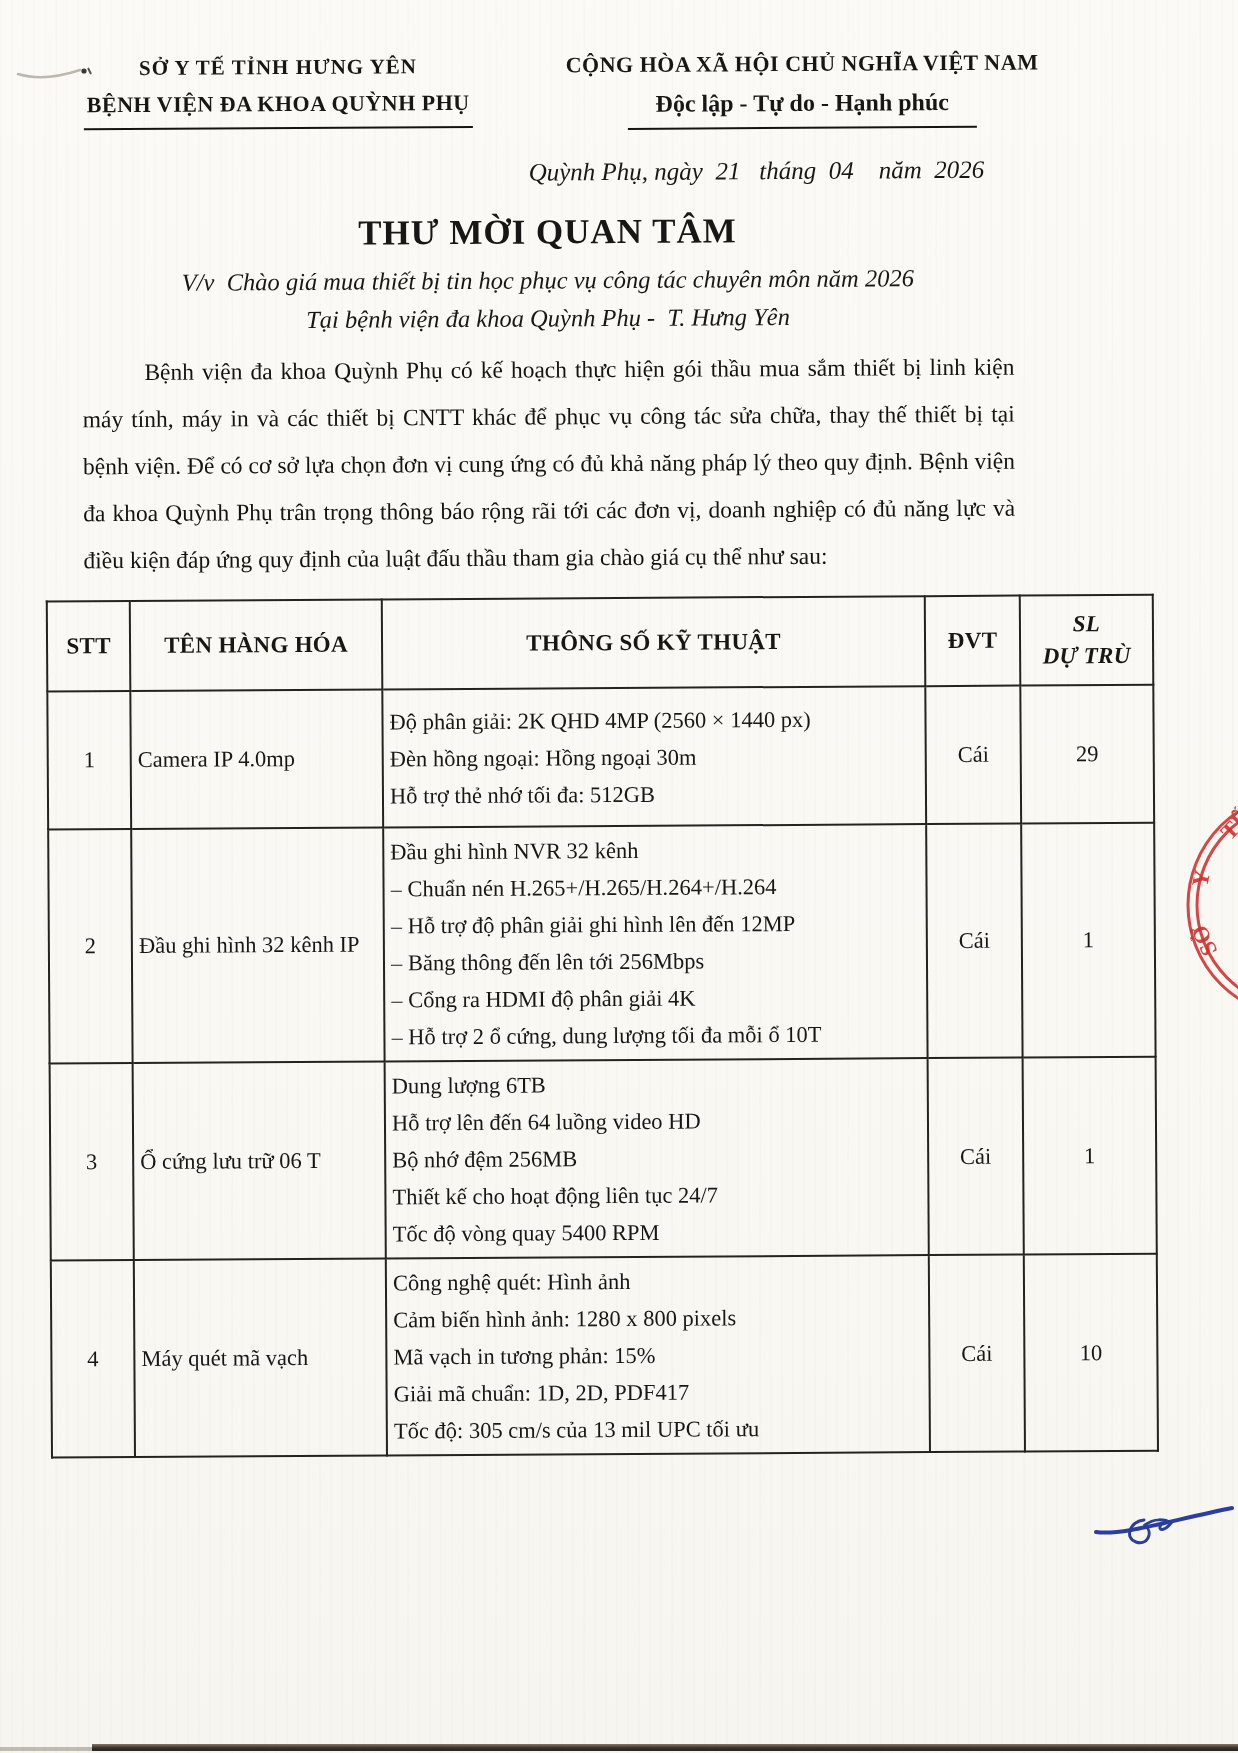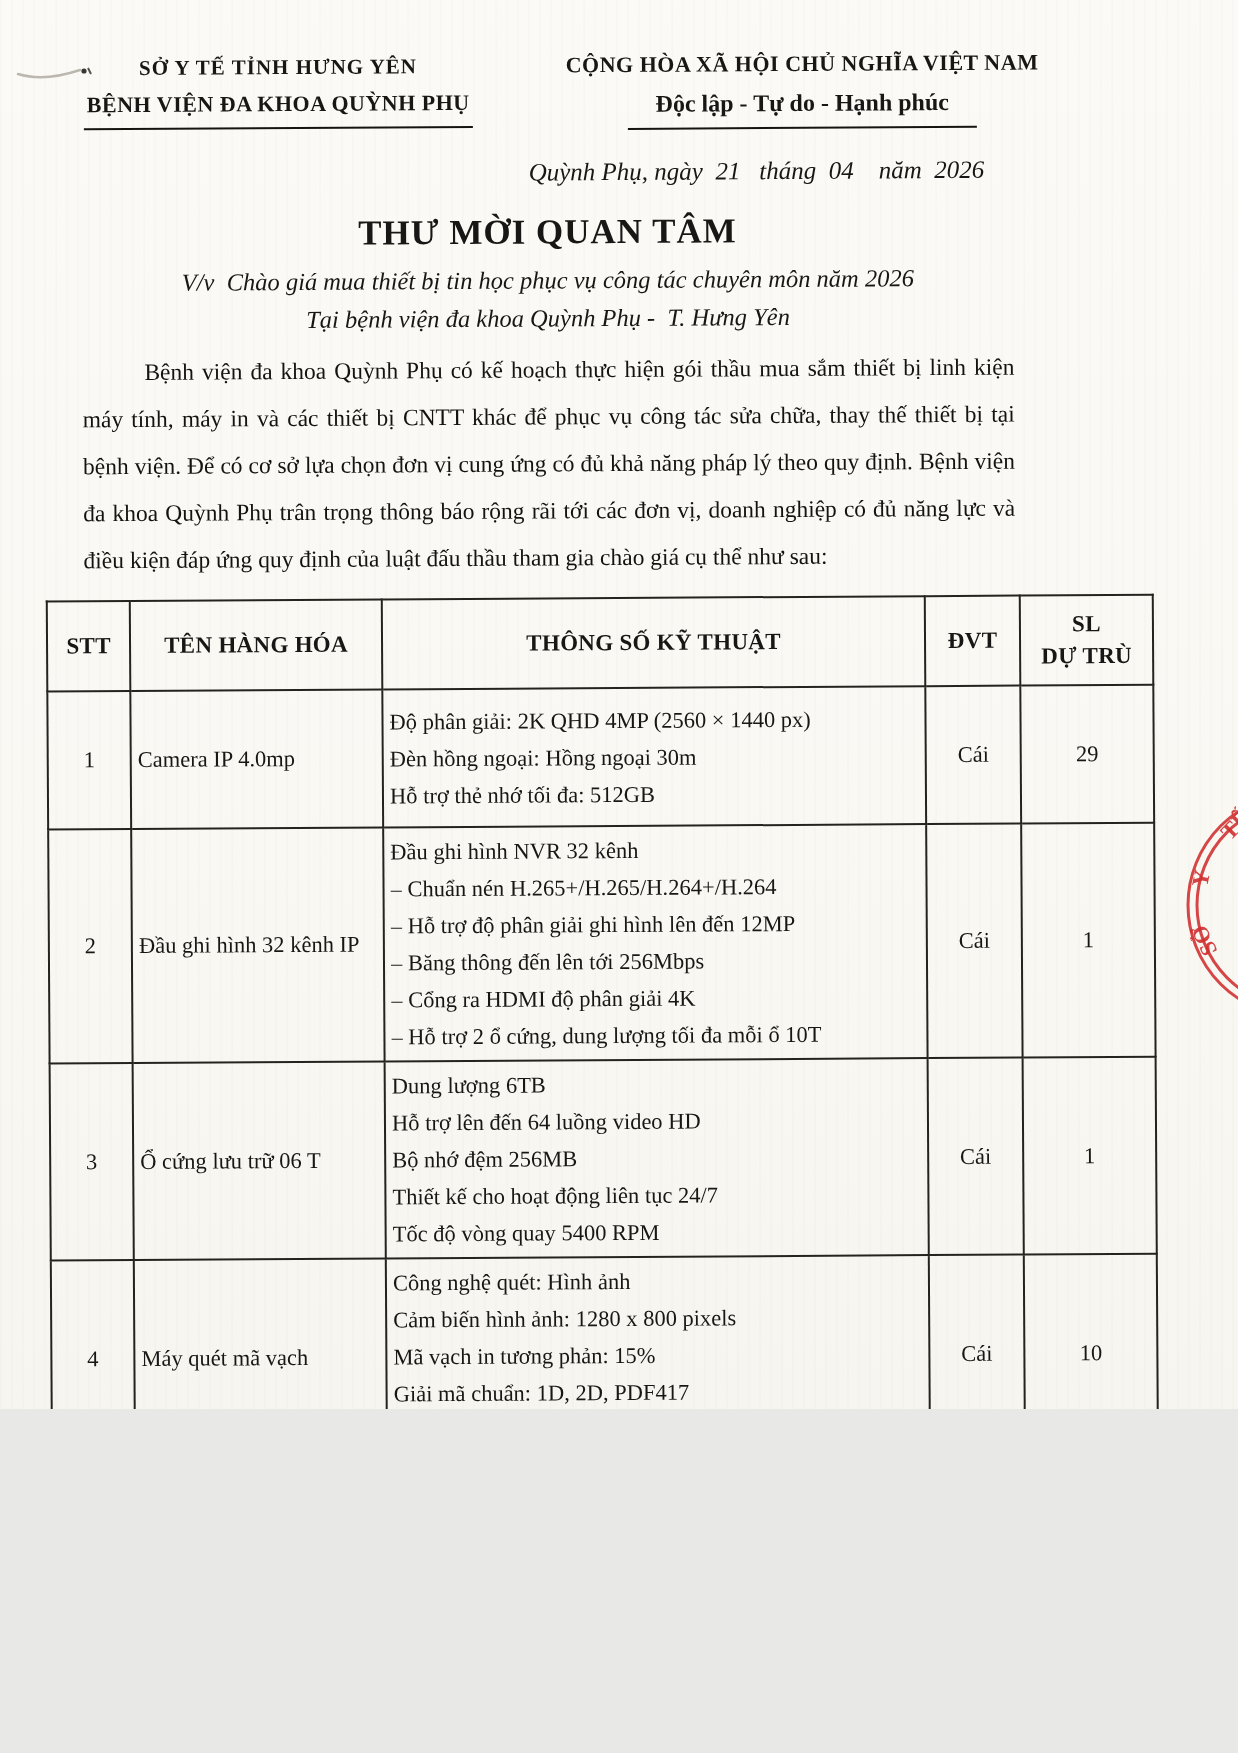--- a/index.html
+++ b/index.html
@@ -1,18 +1,18 @@
 <!DOCTYPE html>
 <html><head>
 <meta charset="utf-8">
 <style>
   html,body{margin:0;padding:0;background:#e8e8e6;}
   .page{
     position:relative;
-    width:1238px;height:1409px;
+    width:1238px;height:1753px;
     margin:0 auto;
     background:
       repeating-linear-gradient(90deg, rgba(120,115,100,0.025) 0 2px, rgba(0,0,0,0) 2px 11px),
       linear-gradient(180deg,#fbfaf6 0%,#f9f8f3 60%,#f7f5ef 100%);
     overflow:hidden;
     font-family:"Liberation Serif","DejaVu Serif",serif;
     color:#181715;
   }
   .content{
     position:absolute;left:0;top:0;width:100%;
@@ -58,21 +58,21 @@
     font-size:22.5px;
     padding:5px 6px;
     box-sizing:border-box;
   }
   col.c-stt{width:83px;}
   col.c-name{width:252px;}
   col.c-spec{width:543px;}
   col.c-unit{width:95px;}
   col.c-qty{width:133px;}
   .spec-table th{font-weight:bold;height:90px;font-size:23px;letter-spacing:0.3px;}
-  .th-two{line-height:32px;}
+  .th-two{line-height:32px;font-style:italic;}
   .cell-center{text-align:center;}
   .name-cell{padding-left:20px;line-height:38px;}
   .spec-cell{padding-left:12px;padding-right:8px;}
   .spec-line{line-height:37px;white-space:nowrap;overflow:hidden;}
   .r1{height:138px;} .r2{height:228px;} .r3{height:192px;} .r4{height:192px;}
   
   .stamp{position:absolute;left:1168px;top:782px;width:70px;height:260px;pointer-events:none;}
   .signature{position:absolute;left:1092px;top:1492px;width:146px;height:64px;}
   .mark-topleft{position:absolute;left:14px;top:58px;width:86px;height:28px;}
   .scan-bar{

